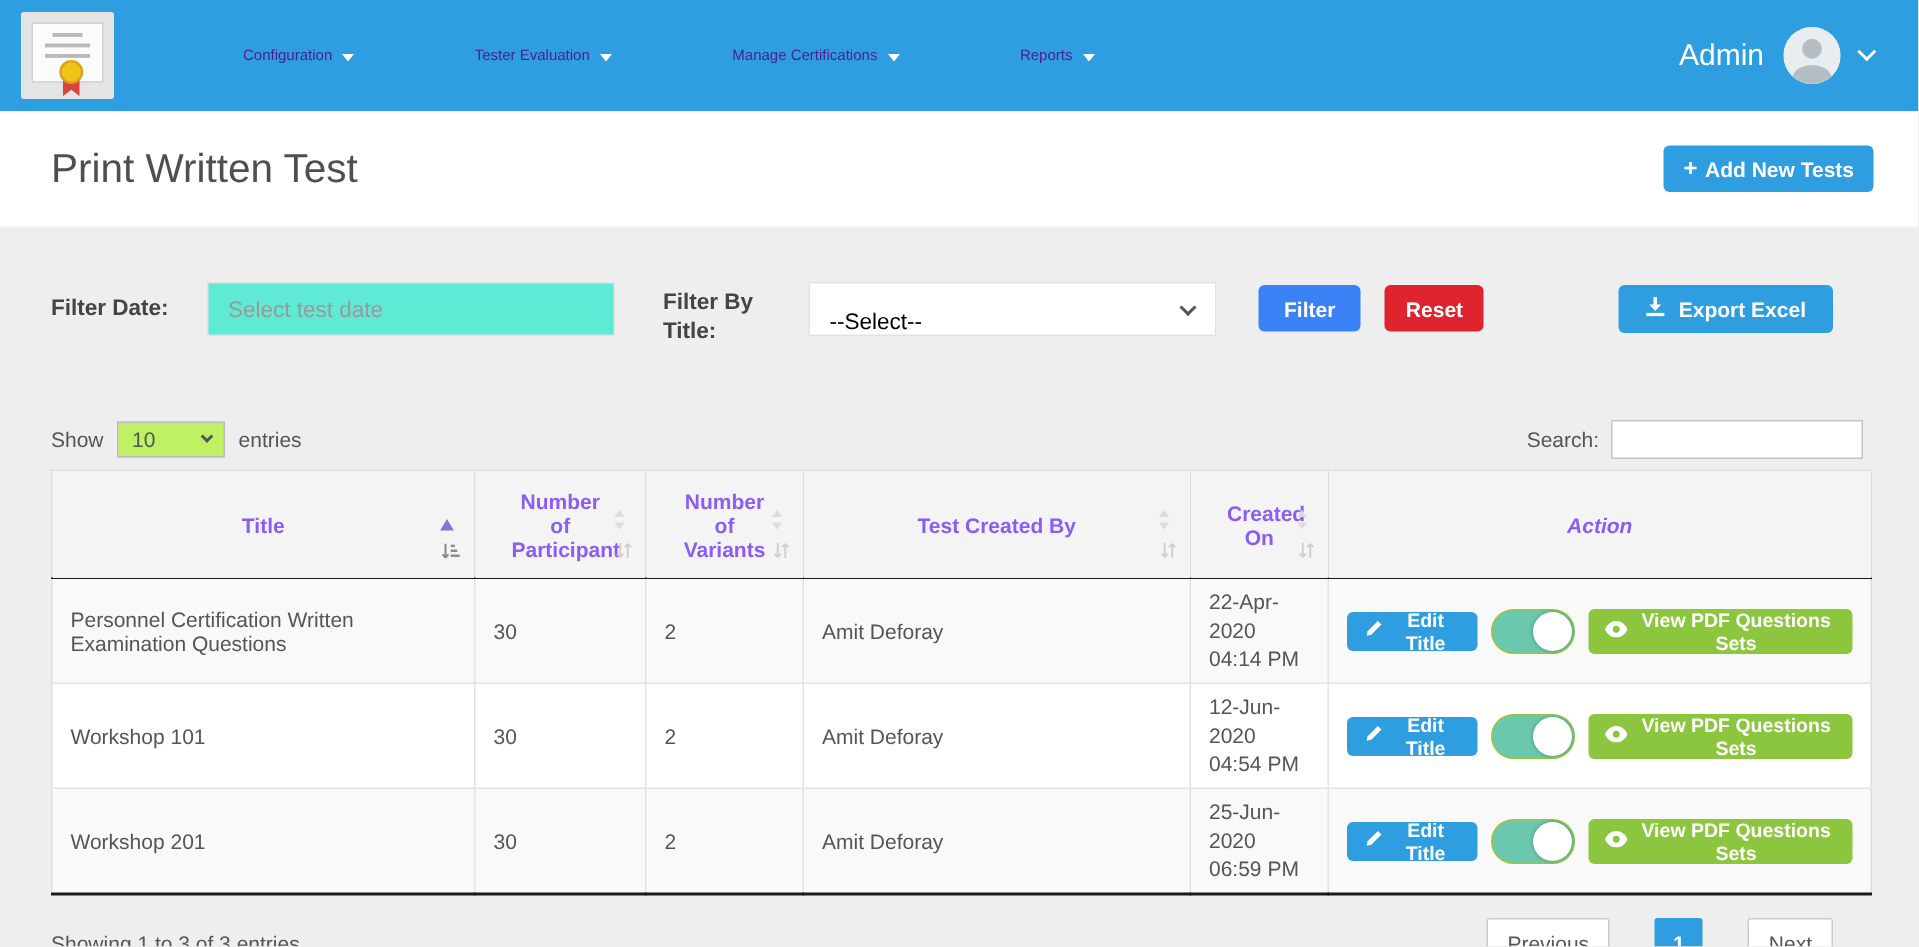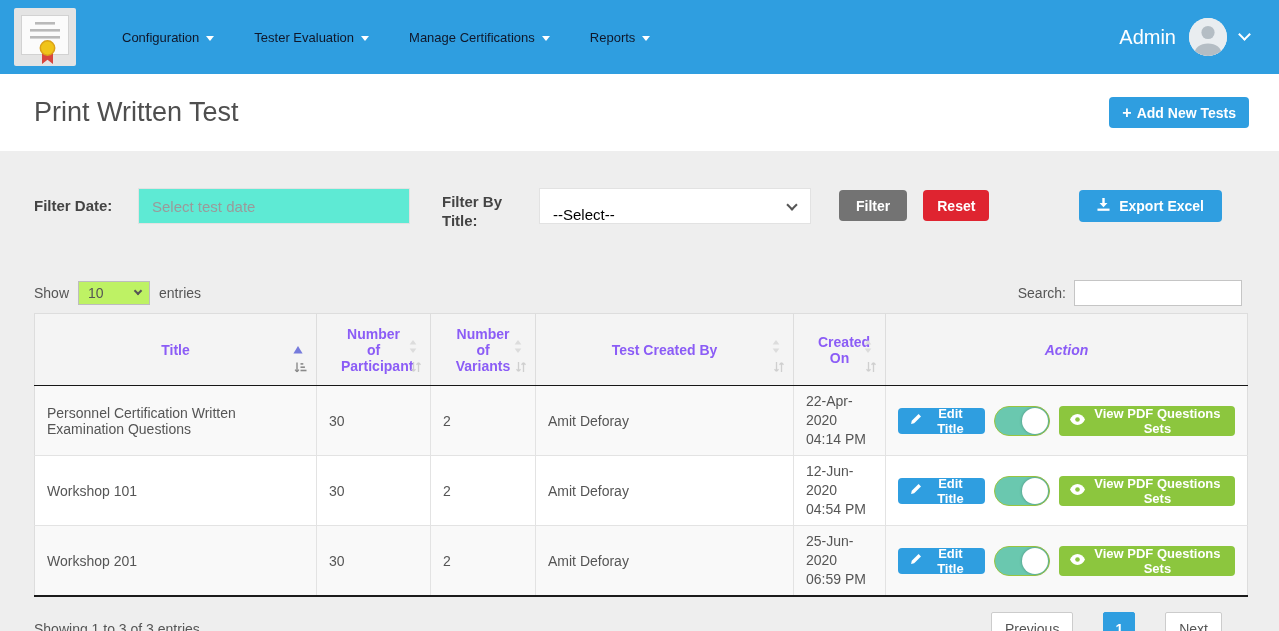--- a/index.html
+++ b/index.html
@@ -4,21 +4,21 @@
 <style>
   * { margin:0; padding:0; box-sizing:border-box; }
   body { background:#e9e9e9; }
   .app{ position:relative; width:1279px; height:631px; background:#eeeeee;
         font-family:"Liberation Sans","DejaVu Sans",sans-serif; color:#555; overflow:hidden; }
 
   
   .navbar{ height:74px; background:#2f9ee0; display:flex; align-items:center; padding:0 30px 0 14px; }
   .logo{ width:62px; height:58px; flex:0 0 auto; }
   .nav-items{ display:flex; gap:40px; margin-left:46px; }
-  .nav-item{ color:#0f172a; font-size:13px; display:flex; align-items:center; gap:7px; cursor:pointer; white-space:nowrap; }
+  .nav-item{ color:#4c1d95; font-size:10px; display:flex; align-items:center; gap:7px; cursor:pointer; white-space:nowrap;margin-left:40px; }
   .caret{ width:0; height:0; border-left:4px solid transparent; border-right:4px solid transparent; border-top:5px solid #fff; margin-top:2px; }
   .nav-right{ margin-left:auto; display:flex; align-items:center; gap:13px; }
   .admin-name{ color:#fff; font-size:20px; }
   .avatar{ width:38px; height:38px; border-radius:50%; overflow:hidden; background:#e9edf0; cursor:pointer; }
   .chev-down{ width:9px; height:9px; border-right:2px solid #fff; border-bottom:2px solid #fff; transform:rotate(45deg); margin-top:-5px; cursor:pointer; }
 
   
   .title-band{ height:77px; background:#fff; display:flex; align-items:center; padding:0 30px 0 34px; }
   .page-title{ font-size:27px; font-weight:400; color:#4f4f4f; }
   .btn{ border:none; border-radius:4px; color:#fff; font-weight:700; cursor:pointer;
@@ -33,21 +33,21 @@
   .lbl{ font-size:15px; font-weight:700; color:#444; line-height:19px; padding-top:8px; }
   .filter-date-label{ width:104px; }
   .input-date{ width:272px; height:36px; border:1px solid #e2e2e2; padding:0 13px; font-size:15px;
                color:#555; background:#5eead4; font-family:inherit; outline:none; }
   .input-date::placeholder{ color:#9a9a9a; }
   .filter-title-label{ width:66px; margin-left:32px; padding-top:4px; }
   .select{ position:relative; width:272px; height:36px; background:#fff; border:1px solid #e2e2e2;
            display:flex; align-items:flex-end; padding:0 13px; font-size:15px; color:#000000; margin-left:31px; cursor:pointer; }
   .sel-chev{ position:absolute; right:14px; top:12px; width:8px; height:8px;
              border-right:2px solid #555; border-bottom:2px solid #555; transform:rotate(45deg); }
-  .btn-filter{ background:#737373; height:31px; padding:0 17px; margin-left:28px; margin-top:2px; font-size:14px; }
+  .btn-filter{ background:#3b82f6; height:31px; padding:0 17px; margin-left:28px; margin-top:2px; font-size:14px; }
   .btn-reset{ background:#df2430; height:31px; padding:0 14px; margin-left:16px; margin-top:2px; font-size:14px; }
   .btn-export{ background:#2f9ee0; height:32px; padding:0 18px; margin-left:auto; margin-right:26px; margin-top:2px; font-size:14px; gap:9px; }
 
   .controls-row{ display:flex; align-items:center; margin-top:50px; font-size:14px; color:#555; }
   .mini-select{ position:relative; width:72px; height:24px; background:#bef264; border:1px solid #bdbdbd;
                 display:flex; align-items:center; padding:0 9px; margin:0 9px; font-size:14px; cursor:pointer; }
   .mini-select .sel-chev{ right:8px; top:6px; width:6px; height:6px; }
   .search-wrap{ margin-left:auto; display:flex; align-items:center; gap:8px; margin-right:6px; }
   .search-input{ width:168px; height:26px; border:1px solid #c5c5c5; background:#fff; padding:0 7px;
                  font-family:inherit; font-size:14px; color:#555; outline:none; }

